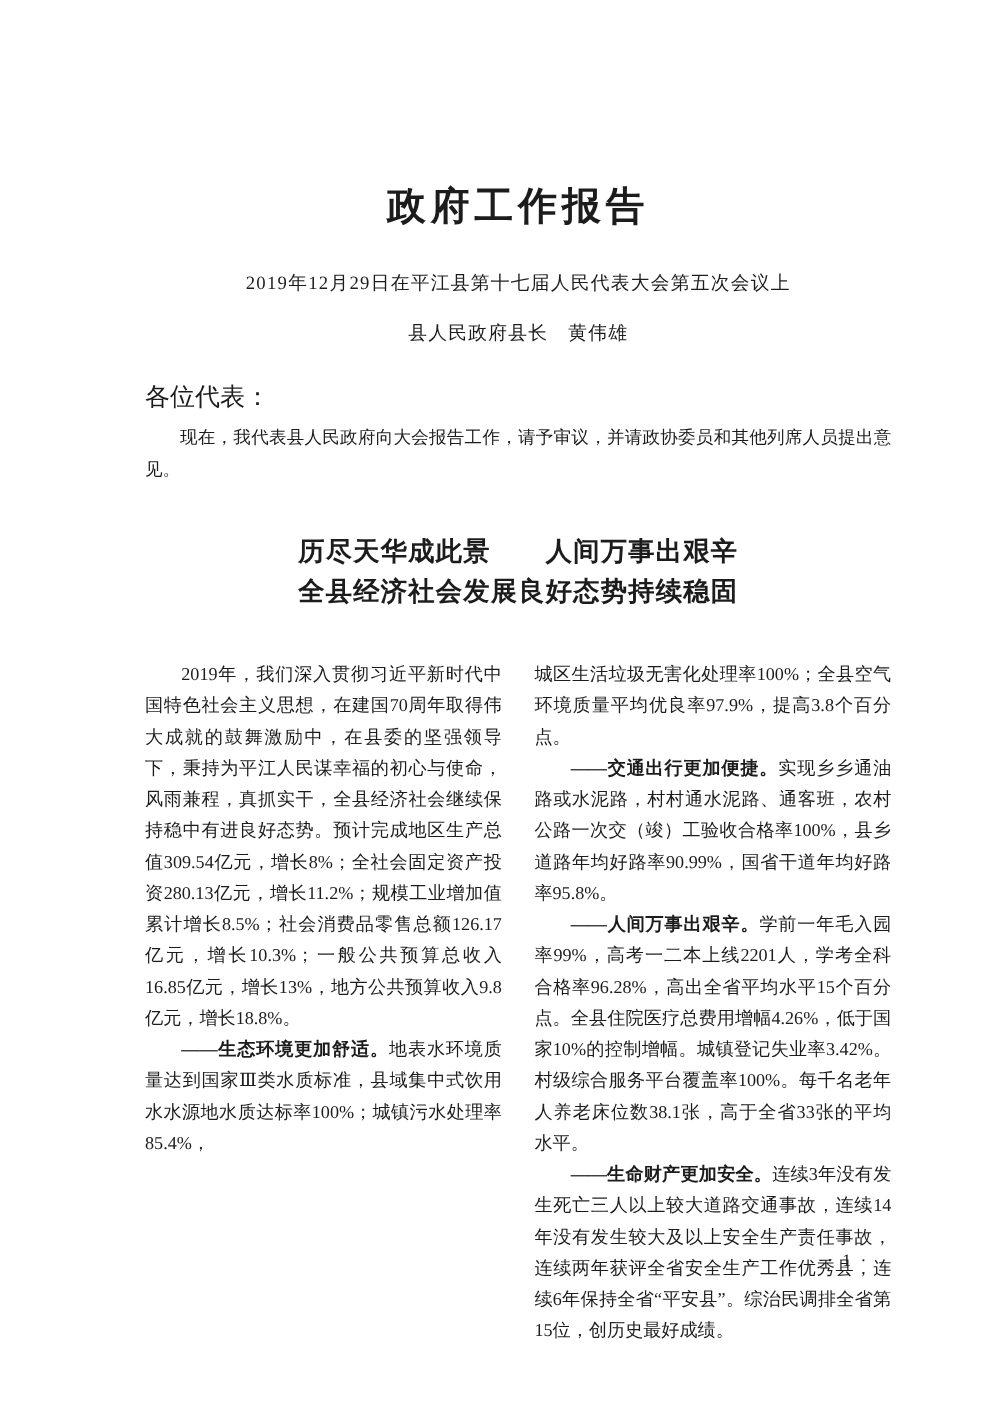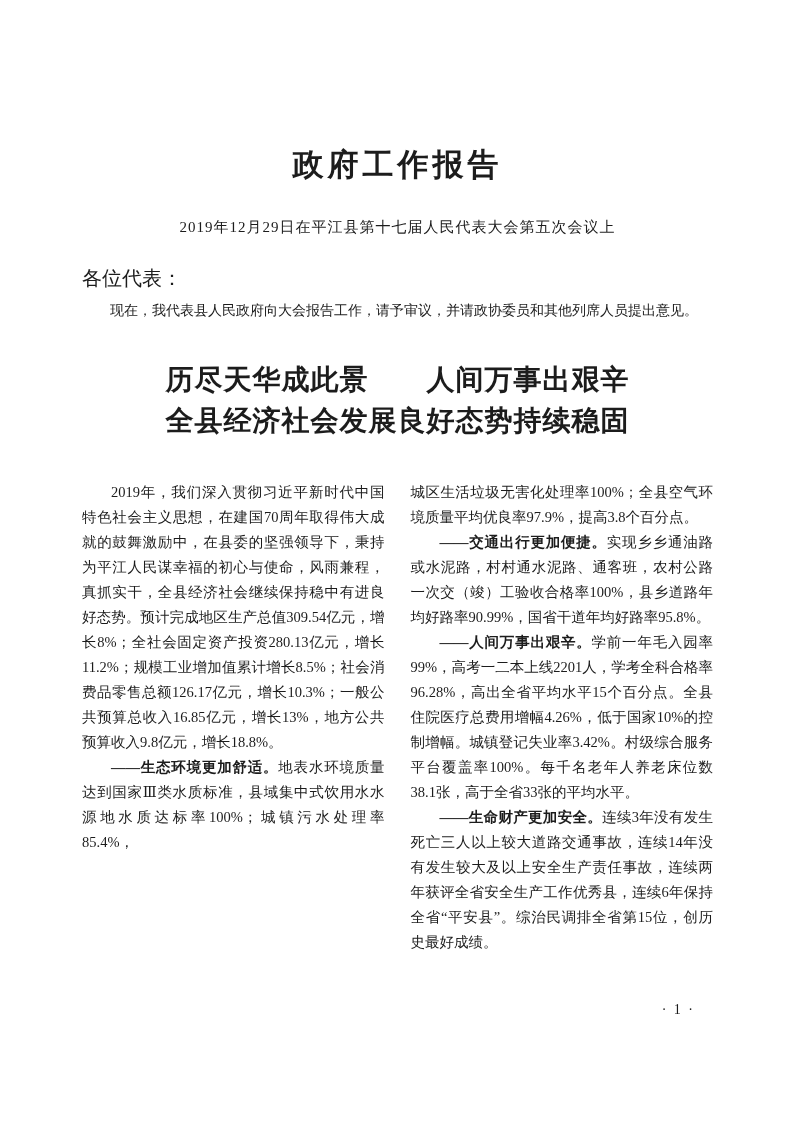--- a/index.html
+++ b/index.html
@@ -9,21 +9,21 @@
     height: 1122px;
     position: relative;
     overflow: hidden;
     font-family: "Liberation Serif", "DejaVu Serif", serif;
     color: #1c1c1c;
   }
   .page {
     position: relative;
     width: 793px;
     height: 1122px;
-    padding: 146px 80px 0 82px;
+    padding: 146px 80px 0 116px;
   }
   .title {
     text-align: center;
     font-size: 31px;
     font-weight: bold;
     letter-spacing: 4px;
     line-height: 1.2;
     margin-bottom: 34px;
   }
   .subtitle {
@@ -41,21 +41,21 @@
   .opening {
     font-size: 14px;
     line-height: 1.85;
     text-indent: 2em;
     text-align: justify;
     margin-top: 4px;
   }
   .section-heading {
     text-align: center;
     font-weight: bold;
-    font-size: 28px;
+    font-size: 21px;
     letter-spacing: 1px;
     line-height: 1.3;
     margin-top: 38px;
   }
   .section-heading + .section-heading { margin-top: 5px; }
   .columns {
     display: flex;
     gap: 26px;
     margin-top: 40px;
     justify-content: space-between;
@@ -78,20 +78,21 @@
   }
 </style>
 </head>
 <body>
 
 <div class="page">
 
   <h1 class="title">政府工作报告</h1>
 
   <div class="subtitle">2019年12月29日在平江县第十七届人民代表大会第五次会议上</div>
+  <div class="subtitle">县人民政府县长　黄伟雄</div>
 
   <div class="salutation">各位代表：</div>
 
   <p class="opening">现在，我代表县人民政府向大会报告工作，请予审议，并请政协委员和其他列席人员提出意见。</p>
 
   <h2 class="section-heading">历尽天华成此景　　人间万事出艰辛</h2>
   <h2 class="section-heading">全县经济社会发展良好态势持续稳固</h2>
 
   <div class="columns">
 

